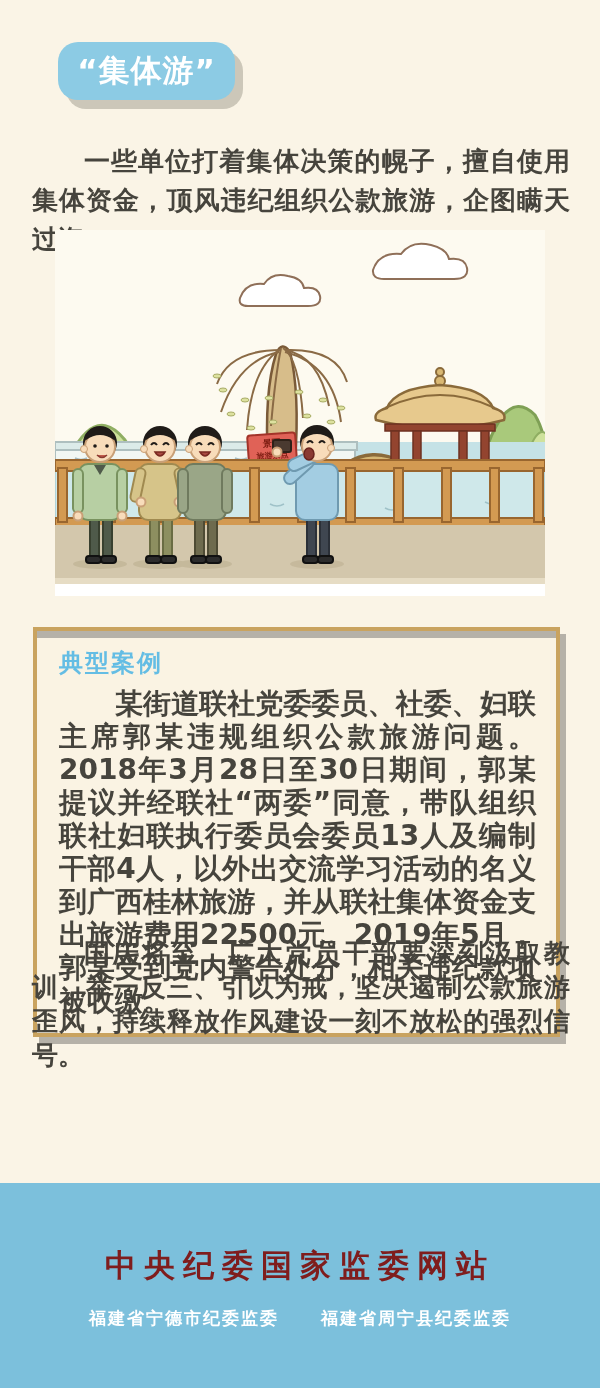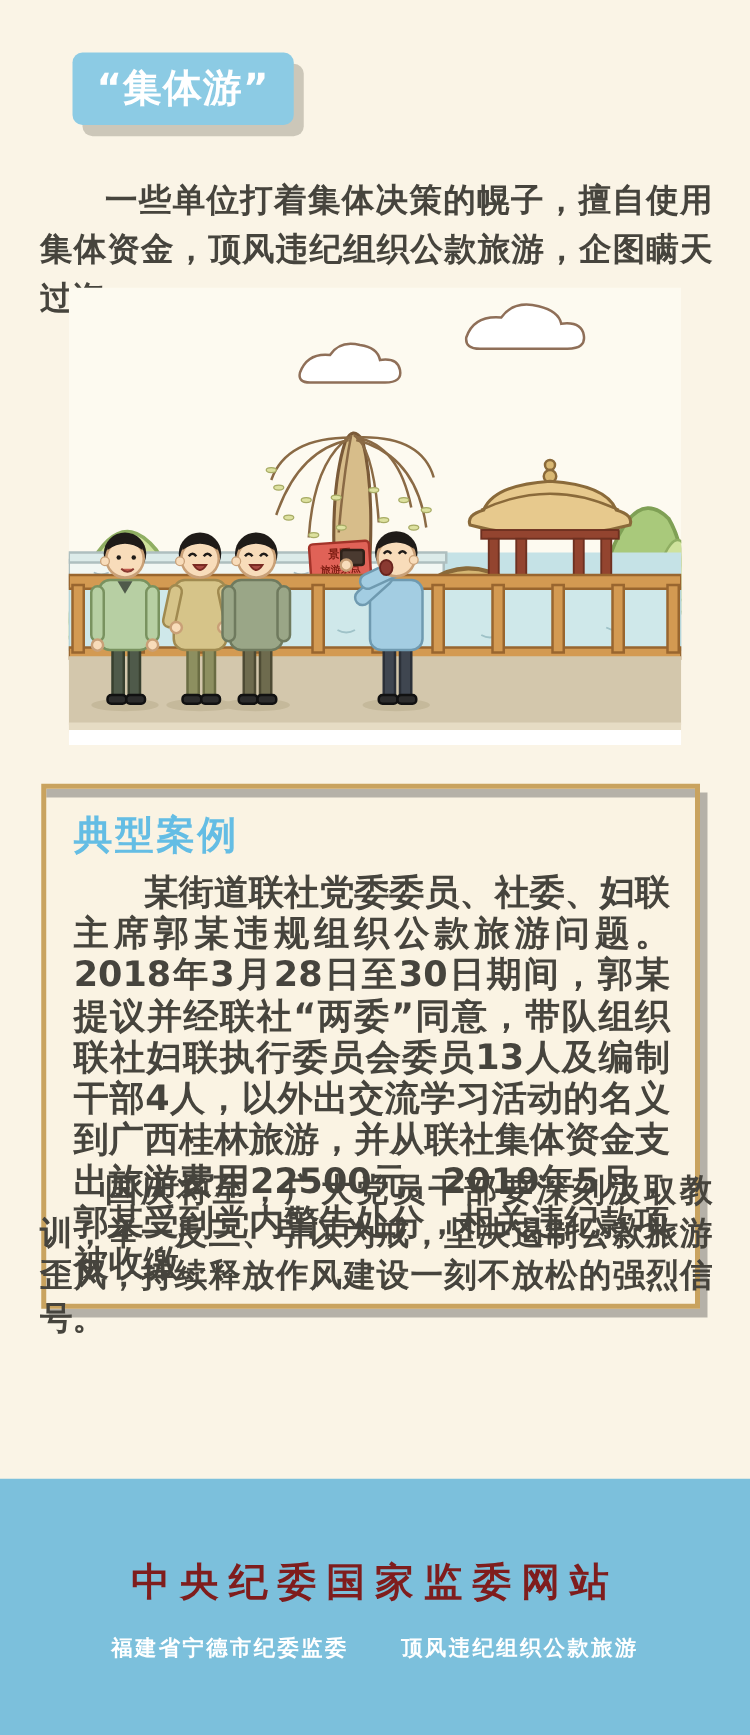--- a/index.html
+++ b/index.html
@@ -3,21 +3,21 @@
 <meta charset="utf-8">
 <style>
   html,body{margin:0;padding:0;}
   body{
     width:600px;height:1388px;position:relative;overflow:hidden;
     background:#faf4e6;
     font-family:"DejaVu Sans","Liberation Sans",sans-serif;
   }
   .title-badge{
     position:absolute;left:58px;top:42px;width:177px;height:58px;
-    background:#8ccbe4;border-radius:8px;
+    background:#8ccbe4;border-radius:20px;
     box-shadow:8px 9px 0 #ccc7b9;
     display:flex;align-items:center;justify-content:center;
   }
   .title-badge span{
     color:#ffffff;font-size:31px;font-weight:bold;letter-spacing:1px;
   }
   .para{
     position:absolute;left:32px;right:30px;
     color:#46443d;font-size:26px;line-height:39px;font-weight:bold;
     text-indent:2em;text-align:justify;margin:0;
@@ -28,21 +28,21 @@
     position:absolute;left:55px;top:230px;width:490px;height:366px;
   }
   .case-box{
     position:absolute;left:33px;top:627px;width:527px;
     background:#faf3e3;
     border:4px solid #c9a35f;
     box-shadow:6px 7px 0 #b5b1a8, inset 0 7px 0 #b5b1a8;
     padding:16px 20px 16px 22px;box-sizing:border-box;
   }
   .case-heading{
-    margin:0 0 8px 0;color:#64bde4;font-size:31px;font-weight:bold;
+    margin:0 0 8px 0;color:#64bde4;font-size:24px;font-weight:bold;
     letter-spacing:2px;
   }
   .case-text{
     margin:0;color:#46443d;font-size:28px;line-height:33px;font-weight:bold;
     text-indent:2em;text-align:justify;
   }
   .footer{
     position:absolute;left:0;right:0;top:1183px;bottom:0;
     background:#7cc0dc;text-align:center;
   }
@@ -285,15 +285,15 @@
   <h2 class="case-heading">典型案例</h2>
   <p class="case-text">某街道联社党委委员、社委、妇联主席郭某违规组织公款旅游问题。2018年3月28日至30日期间，郭某提议并经联社“两委”同意，带队组织联社妇联执行委员会委员13人及编制干部4人，以外出交流学习活动的名义到广西桂林旅游，并从联社集体资金支出旅游费用22500元。2019年5月，郭某受到党内警告处分，相关违纪款项被收缴。</p>
 </div>
 
 <p class="para conclusion">国庆将至，广大党员干部要深刻汲取教训，举一反三、引以为戒，坚决遏制公款旅游歪风，持续释放作风建设一刻不放松的强烈信号。</p>
 
 <div class="footer">
   <div class="site-name">中央纪委国家监委网站</div>
   <div class="credits">
     <span>福建省宁德市纪委监委</span>
-    <span>顶风违纪组织公款旅游</span>
+    <span>福建省周宁县纪委监委</span>
   </div>
 </div>
 
 </body></html>

